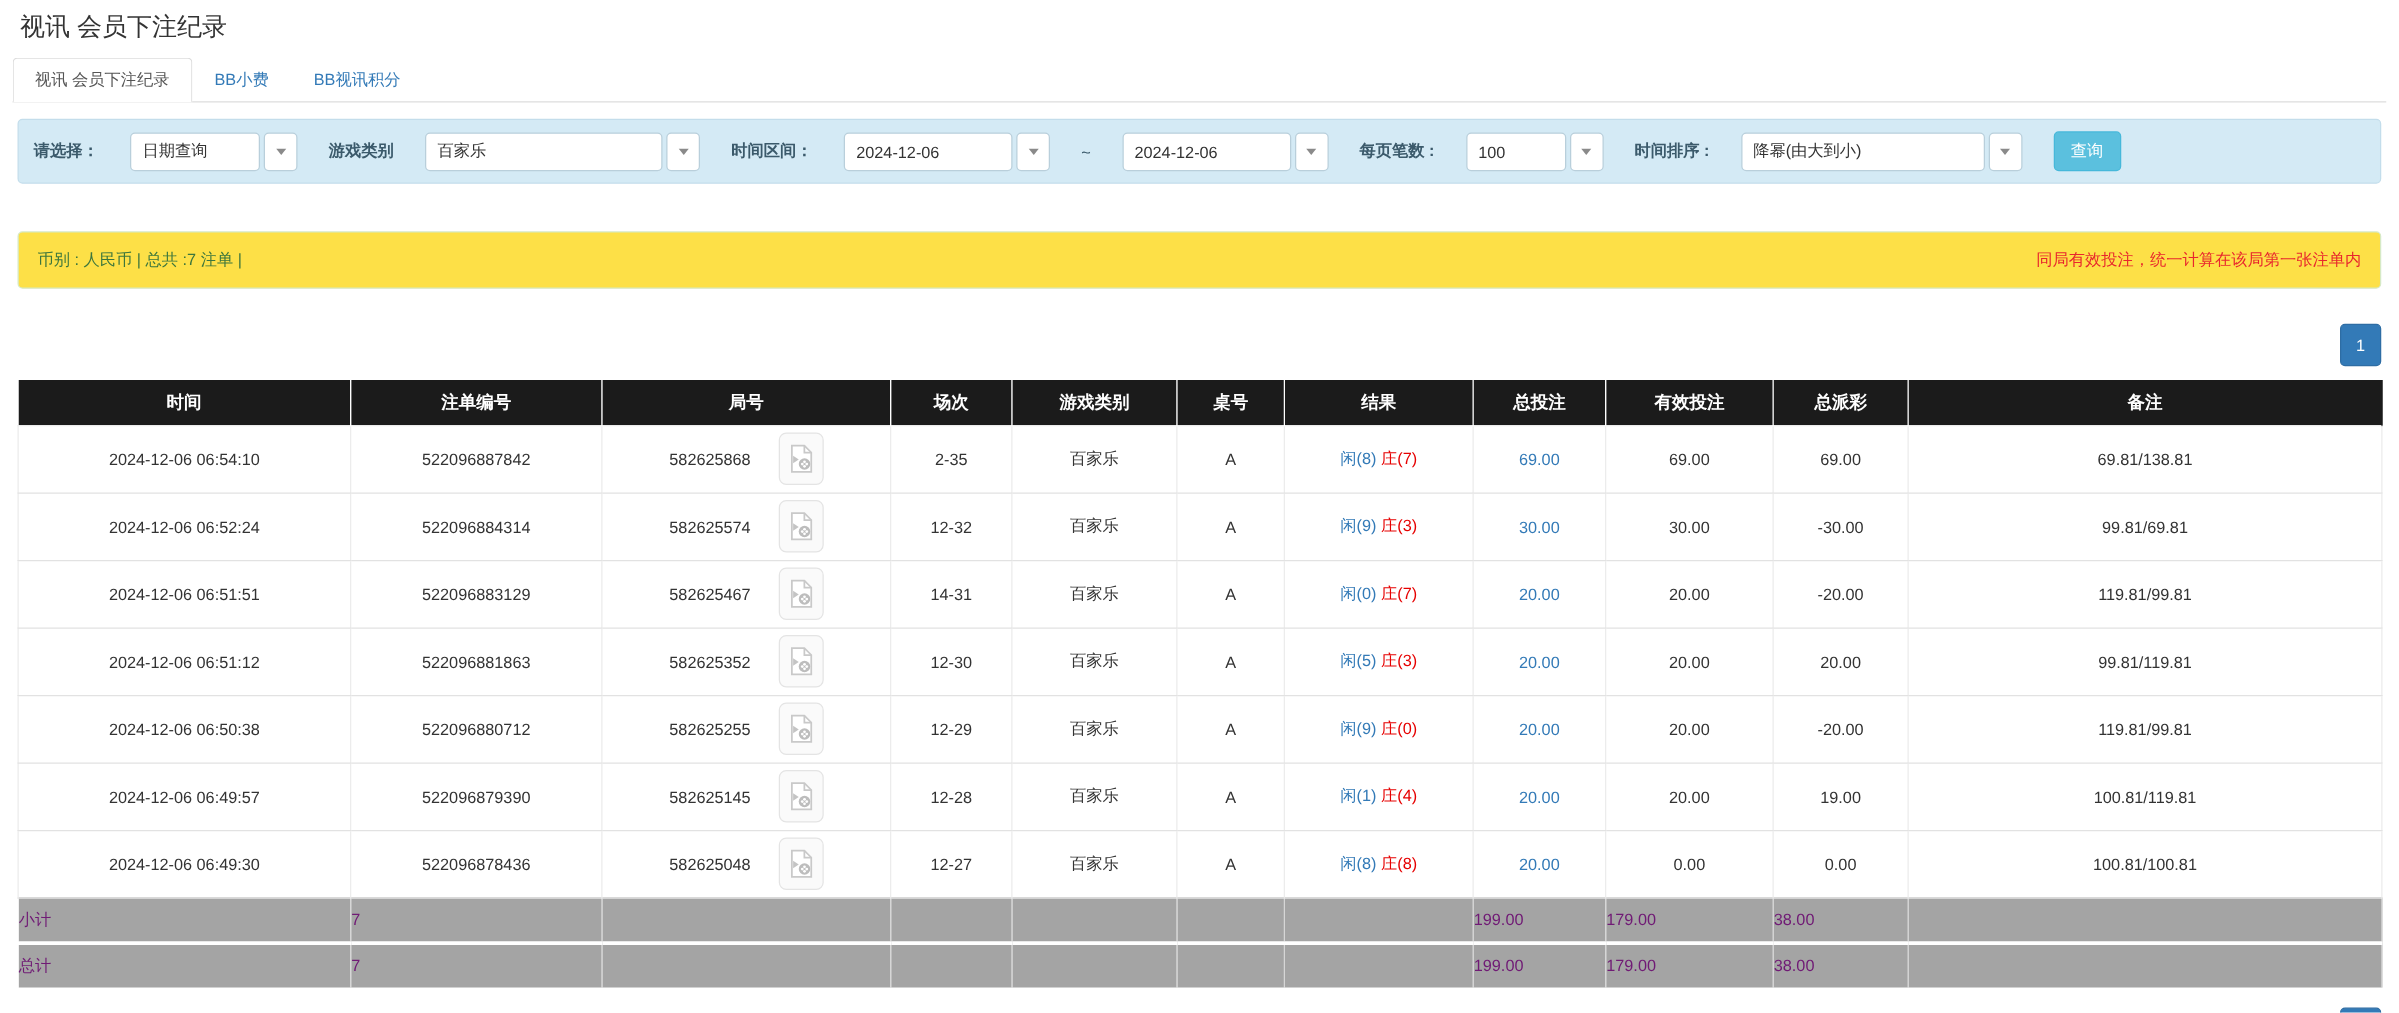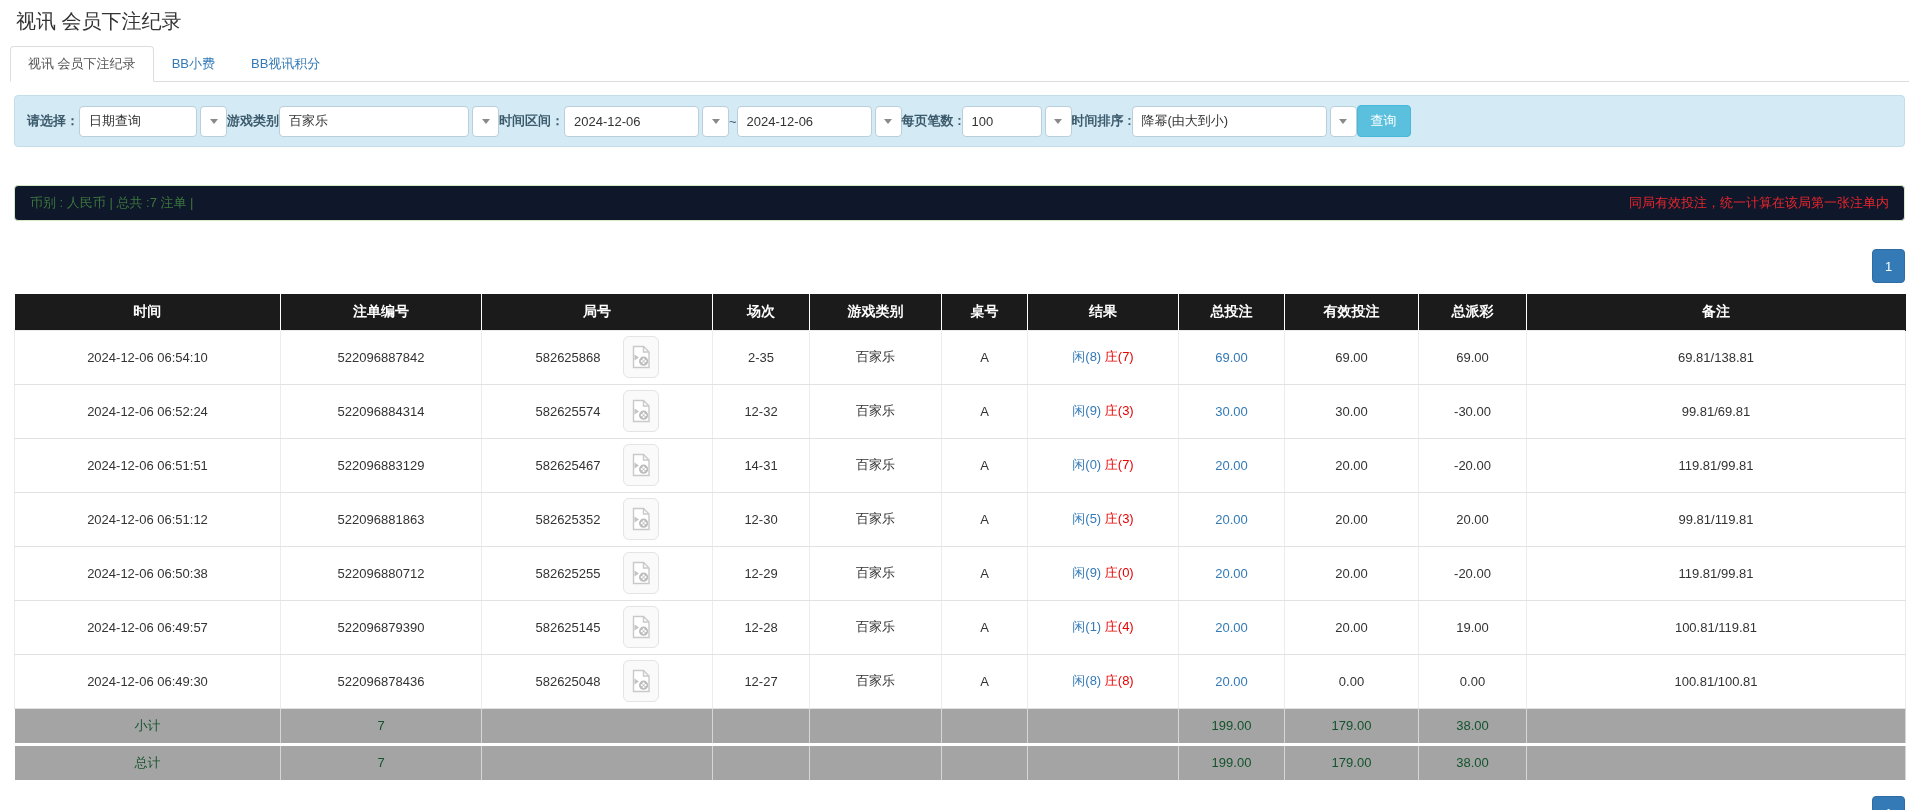--- a/index.html
+++ b/index.html
@@ -11,34 +11,34 @@
   
   .tabs { margin:10px 10px 0 10px; border-bottom:1px solid #ddd; display:flex; align-items:flex-end; }
   .tab { font-size:13px; padding:8px 17px; cursor:pointer; position:relative; top:1px; }
   .tab.active { background:#fff; border:1px solid #ddd; border-bottom:1px solid #fff;
     border-radius:4px 4px 0 0; color:#555; }
   .tab.link { color:#337ab7; border:1px solid transparent; }
 
   
   .filter-bar { margin:13px 14px 0 14px; height:52px; background:#d4eaf5;
     border:1px solid #c3ddeb; border-radius:4px; display:flex; align-items:center;
-    padding:0 12px; gap:0; white-space:nowrap; }
+    padding:0 12px; gap:25px; white-space:nowrap; }
   .f-label { font-size:13px; font-weight:bold; color:#3b5a6b; }
   .combo { display:inline-flex; align-items:center; gap:3px; }
   .combo-text { height:31px; background:#fff; border:1px solid #b9cfdb; border-radius:4px;
     padding:0 9px; font-size:13px; color:#333; display:flex; align-items:center; }
   .combo-arrow { width:27px; height:31px; background:#fff; border:1px solid #b9cfdb;
     border-radius:4px; display:flex; align-items:center; justify-content:center; cursor:pointer; }
   .combo-arrow .tri { width:0; height:0; border:4px solid transparent; border-top:5px solid #8a8a8a; margin-top:5px; }
   .tilde { font-size:13px; color:#3b5a6b; }
   .btn-query { height:32px; padding:0 13px; background:#5bc0de; border:1px solid #46b8da;
     border-radius:4px; color:#fff; font-size:13px; cursor:pointer;font-family:Liberation Serif, serif; }
 
   
-  .summary-bar { margin:38px 14px 0 14px; height:36px; background:#0f172a;
+  .summary-bar { margin:38px 14px 0 14px; height:46px; background:#fde047;
     border:1px solid #d6e9c6; border-radius:4px; display:flex; align-items:center;
     justify-content:space-between; padding:0 15px; font-size:13px; }
   .summary-left { color:#3c763d; }
   .summary-right { color:#e8262d; }
 
   
   .pager { margin:28px 14px 0 14px; text-align:right; height:35px; }
   .pager-btn { display:inline-block; min-width:33px; height:34px; line-height:34px;
     background:#337ab7; border:1px solid #2e6da4; border-radius:4px; color:#fff;
     font-size:13px; text-align:center; cursor:pointer; }
@@ -52,39 +52,39 @@
   thead th:last-child { border-right:1px solid #1b1b1b; }
   tbody.data td { height:54px; text-align:center; background:#fff; color:#333;
     border:1px solid #ececec; border-bottom:1px solid #e2e2e2; }
   .round-cell { display:inline-flex; align-items:center; gap:22px; }
   .video-btn { width:36px; height:42px; background:#fafafa; border:1px solid #e4e4e4;
     border-radius:6px; display:inline-flex; align-items:center; justify-content:center; cursor:pointer; }
   .player { color:#337ab7; }
   .banker { color:#e60000; }
   .bet-link { color:#337ab7; text-decoration:none; cursor:pointer; }
   td.neg { color:#e60000; }
-  tbody.sum td { height:36px; background:#a4a4a4; color:#14532d; text-align:center;
+  tbody.sum td { height:36px; background:#a4a4a4; color:#701a75; text-align:left;
     border-right:1px solid rgba(255,255,255,.55); border-left:1px solid rgba(255,255,255,.55); }
   tbody.sum tr.total-row td { border-top:3px solid #fff; }
 </style>
 </head>
 <body>
 
 <div class="page-title">视讯 会员下注纪录</div>
 
 <div class="tabs">
   <div class="tab active">视讯 会员下注纪录</div>
   <div class="tab link">BB小费</div>
   <div class="tab link">BB视讯积分</div>
 </div>
 
 <div class="filter-bar">
   <span class="f-label">请选择：</span>
   <span class="combo">
-    <span class="combo-text" style="width:118px">日期查询</span>
+    <span class="combo-text" style="width:104px">日期查询</span>
     <span class="combo-arrow">
         <span class="tri"></span>
       </span>
   </span>
 
   <span class="f-label">游戏类别</span>
   <span class="combo">
     <span class="combo-text" style="width:190px">百家乐</span>
     <span class="combo-arrow">
         <span class="tri"></span>

